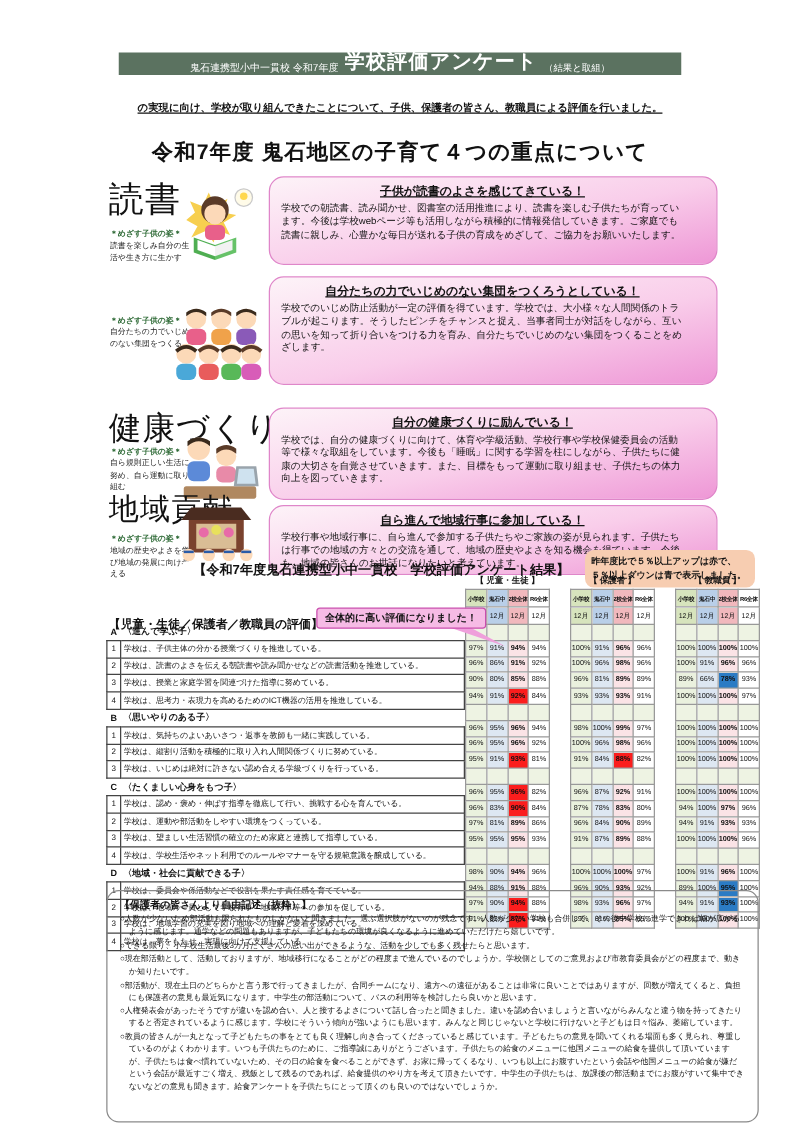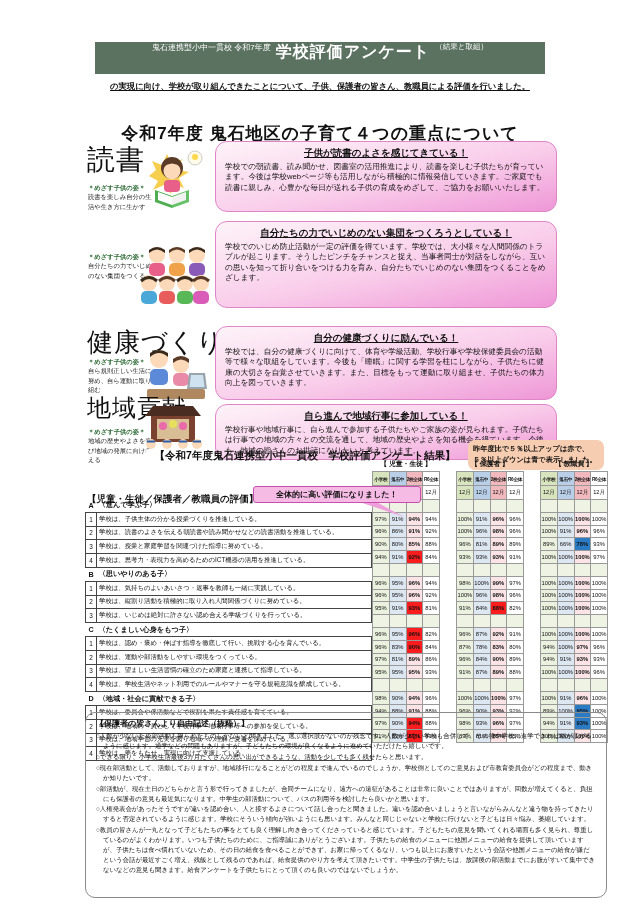--- a/index.html
+++ b/index.html
@@ -1,30 +1,30 @@
 <!DOCTYPE html>
 <html><head>
 <meta charset="utf-8">
 <style>
   html,body{margin:0;padding:0;background:#e9e9e9;}
   .page{position:relative;width:640px;height:905px;background:#ffffff;margin:0 auto;
         font-family:"Liberation Sans",sans-serif;color:#111;overflow:hidden;}
   .abs{position:absolute;}
 
   
-  .header-bar{left:95px;top:42px;width:450px;height:32px;background:#5b7260;color:#fff;
-              display:flex;align-items:flex-start;justify-content:center;gap:5px;}
+  .header-bar{left:95px;top:42px;width:450px;height:18px;background:#5b7260;color:#fff;
+              display:flex;align-items:flex-end;justify-content:center;gap:5px;}
   .hdr-pre{font-size:8px;}
   .hdr-title{font-size:16px;font-weight:bold;letter-spacing:1px;}
   .hdr-suf{font-size:7.5px;}
 
   .intro{left:95px;top:79px;width:450px;text-align:center;font-size:8.3px;font-weight:bold;line-height:1.7;}
   .intro .u{text-decoration:underline;}
 
-  .main-heading{left:0;top:110px;width:640px;text-align:center;font-size:17px;font-weight:900;letter-spacing:1px;margin-top:12px;}
+  .main-heading{left:0;top:110px;width:640px;text-align:center;font-size:17px;font-weight:900;letter-spacing:1px;}
 
   
   .theme-title{font-weight:400;letter-spacing:1px;line-height:1;}
   .t1{left:87px;top:146px;font-size:28px;}
   .t2{left:87px;top:224px;font-size:22px;}
   .t3{left:87px;top:329px;font-size:26px;}
   .t4{left:87px;top:396px;font-size:24px;}
   .theme-goal{font-size:6.3px;line-height:1.5;width:68px;color:#222;}
   .g1{left:88px;top:183px;}
   .g2{left:88px;top:252px;}
@@ -32,36 +32,36 @@
   .g4{left:88px;top:427px;}
   .goal-label{color:#2f6b37;font-weight:bold;display:block;}
 
   .theme-icon{line-height:0;}
   .i1{left:143px;top:148px;}
   .i2{left:139px;top:243px;}
   .i3{left:145px;top:347px;}
   .i4{left:137px;top:402px;}
 
   
-  .tbox{border:1.5px solid #df86c9;border-radius:12px;padding:3px 9px 4px 9px;width:322px;
+  .tbox{border:1.5px solid #df86c9;border-radius:12px;padding:3px 26px 4px 9px;width:322px;
         background:linear-gradient(168deg,#fdf3f8 0%,#f9cdea 55%,#ee97d6 100%);box-sizing:content-box;}
   .b1{left:215px;top:141px;height:62px;}
   .b2{left:215px;top:221px;height:78px;}
   .b3{left:215px;top:326px;height:65px;}
   .b4{left:215px;top:404px;height:47px;}
   .tbox-title{text-align:center;font-size:9.5px;font-weight:bold;text-decoration:underline;margin:2px 0 2px 0;}
   .tbox-text{font-size:7.7px;line-height:1.36;}
 
   
   .results-heading{left:138px;top:449px;width:334px;text-align:center;font-size:10.5px;font-weight:bold;}
   .note-box{left:468px;top:440px;width:126px;background:#f7cdb1;border-radius:7px;padding:4px 5px;
             font-size:7.2px;line-height:1.5;font-weight:bold;}
   .eval-label{left:87px;top:493px;font-size:9.5px;font-weight:bold;}
   .callout{left:253px;top:486px;background:#f6bbe5;border:1px solid #c94fae;border-radius:3px;
-           padding:2px 22px;font-size:8px;font-weight:bold;z-index:3;}
+           padding:2px 6px;font-size:8px;font-weight:bold;z-index:3;}
   .callout-tail{left:352px;top:495px;width:52px;height:22px;background:#ef9fdb;
                 clip-path:polygon(0 20%,100% 100%,22% 0);z-index:2;}
 
   
   .grp-label{top:459px;width:68px;text-align:center;font-size:6.8px;font-weight:bold;white-space:nowrap;}
   .gl0{left:372px;}.gl1{left:456px;}.gl2{left:540px;}
 
   
   table{border-collapse:collapse;table-layout:fixed;}
   .qtable{left:85px;top:499px;width:287px;}

